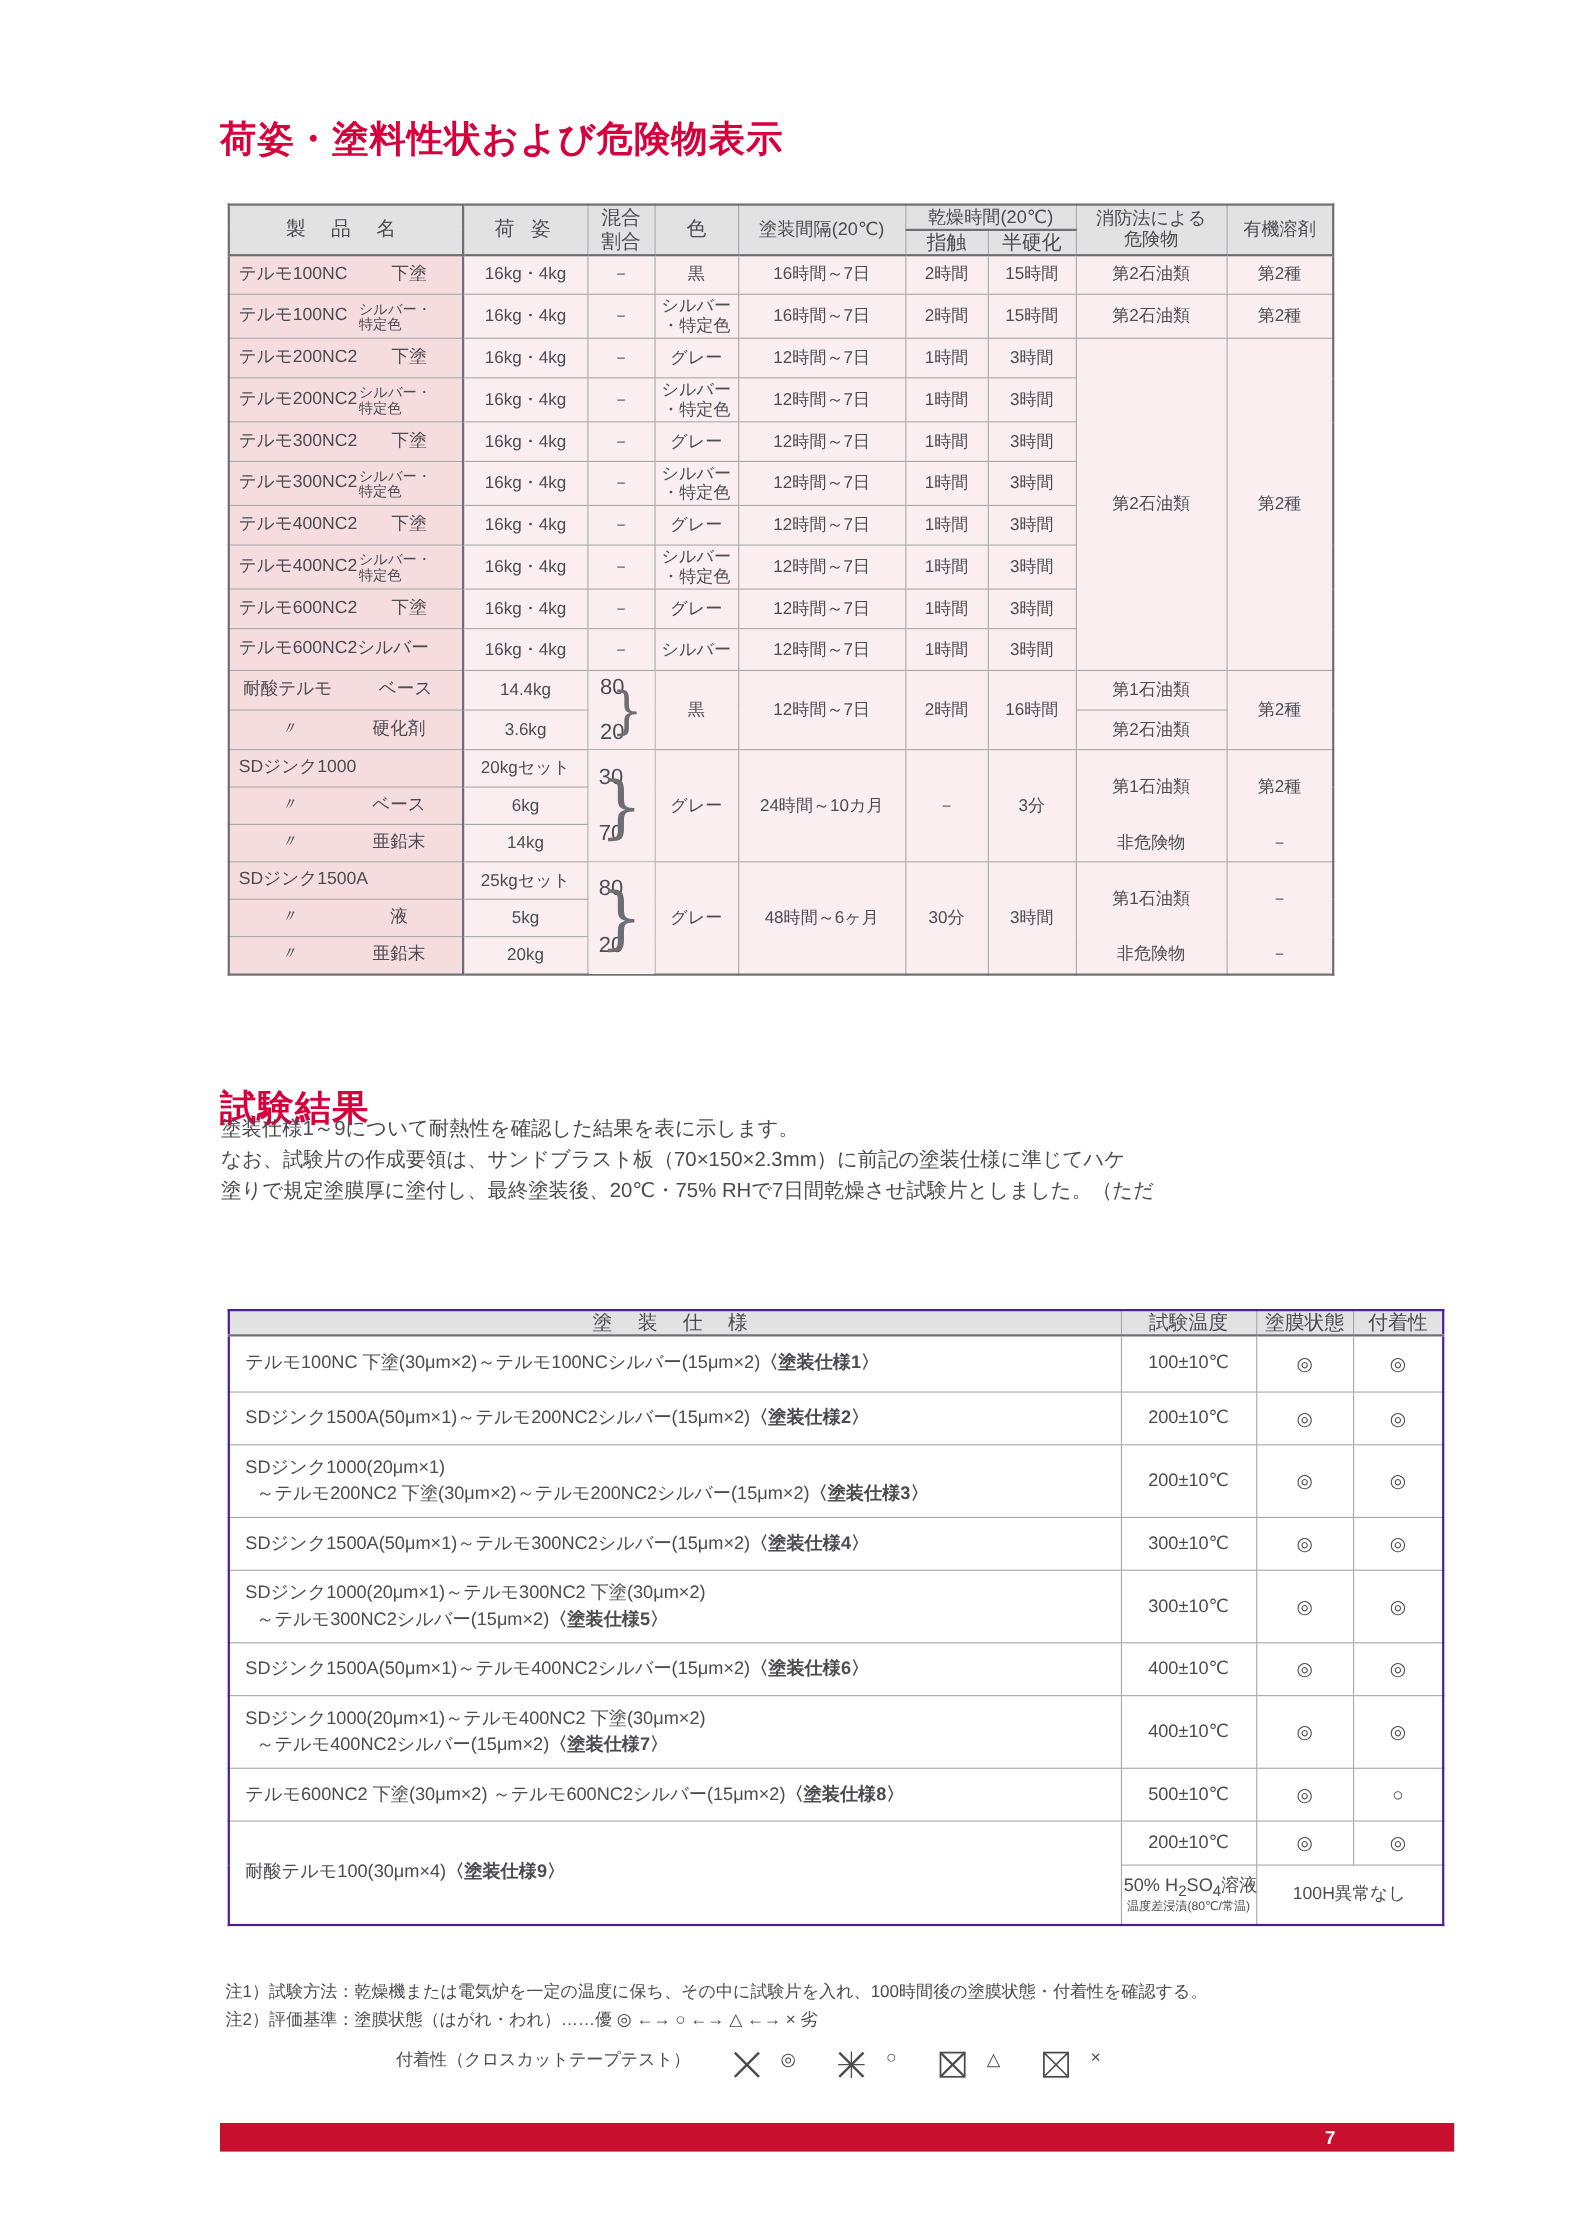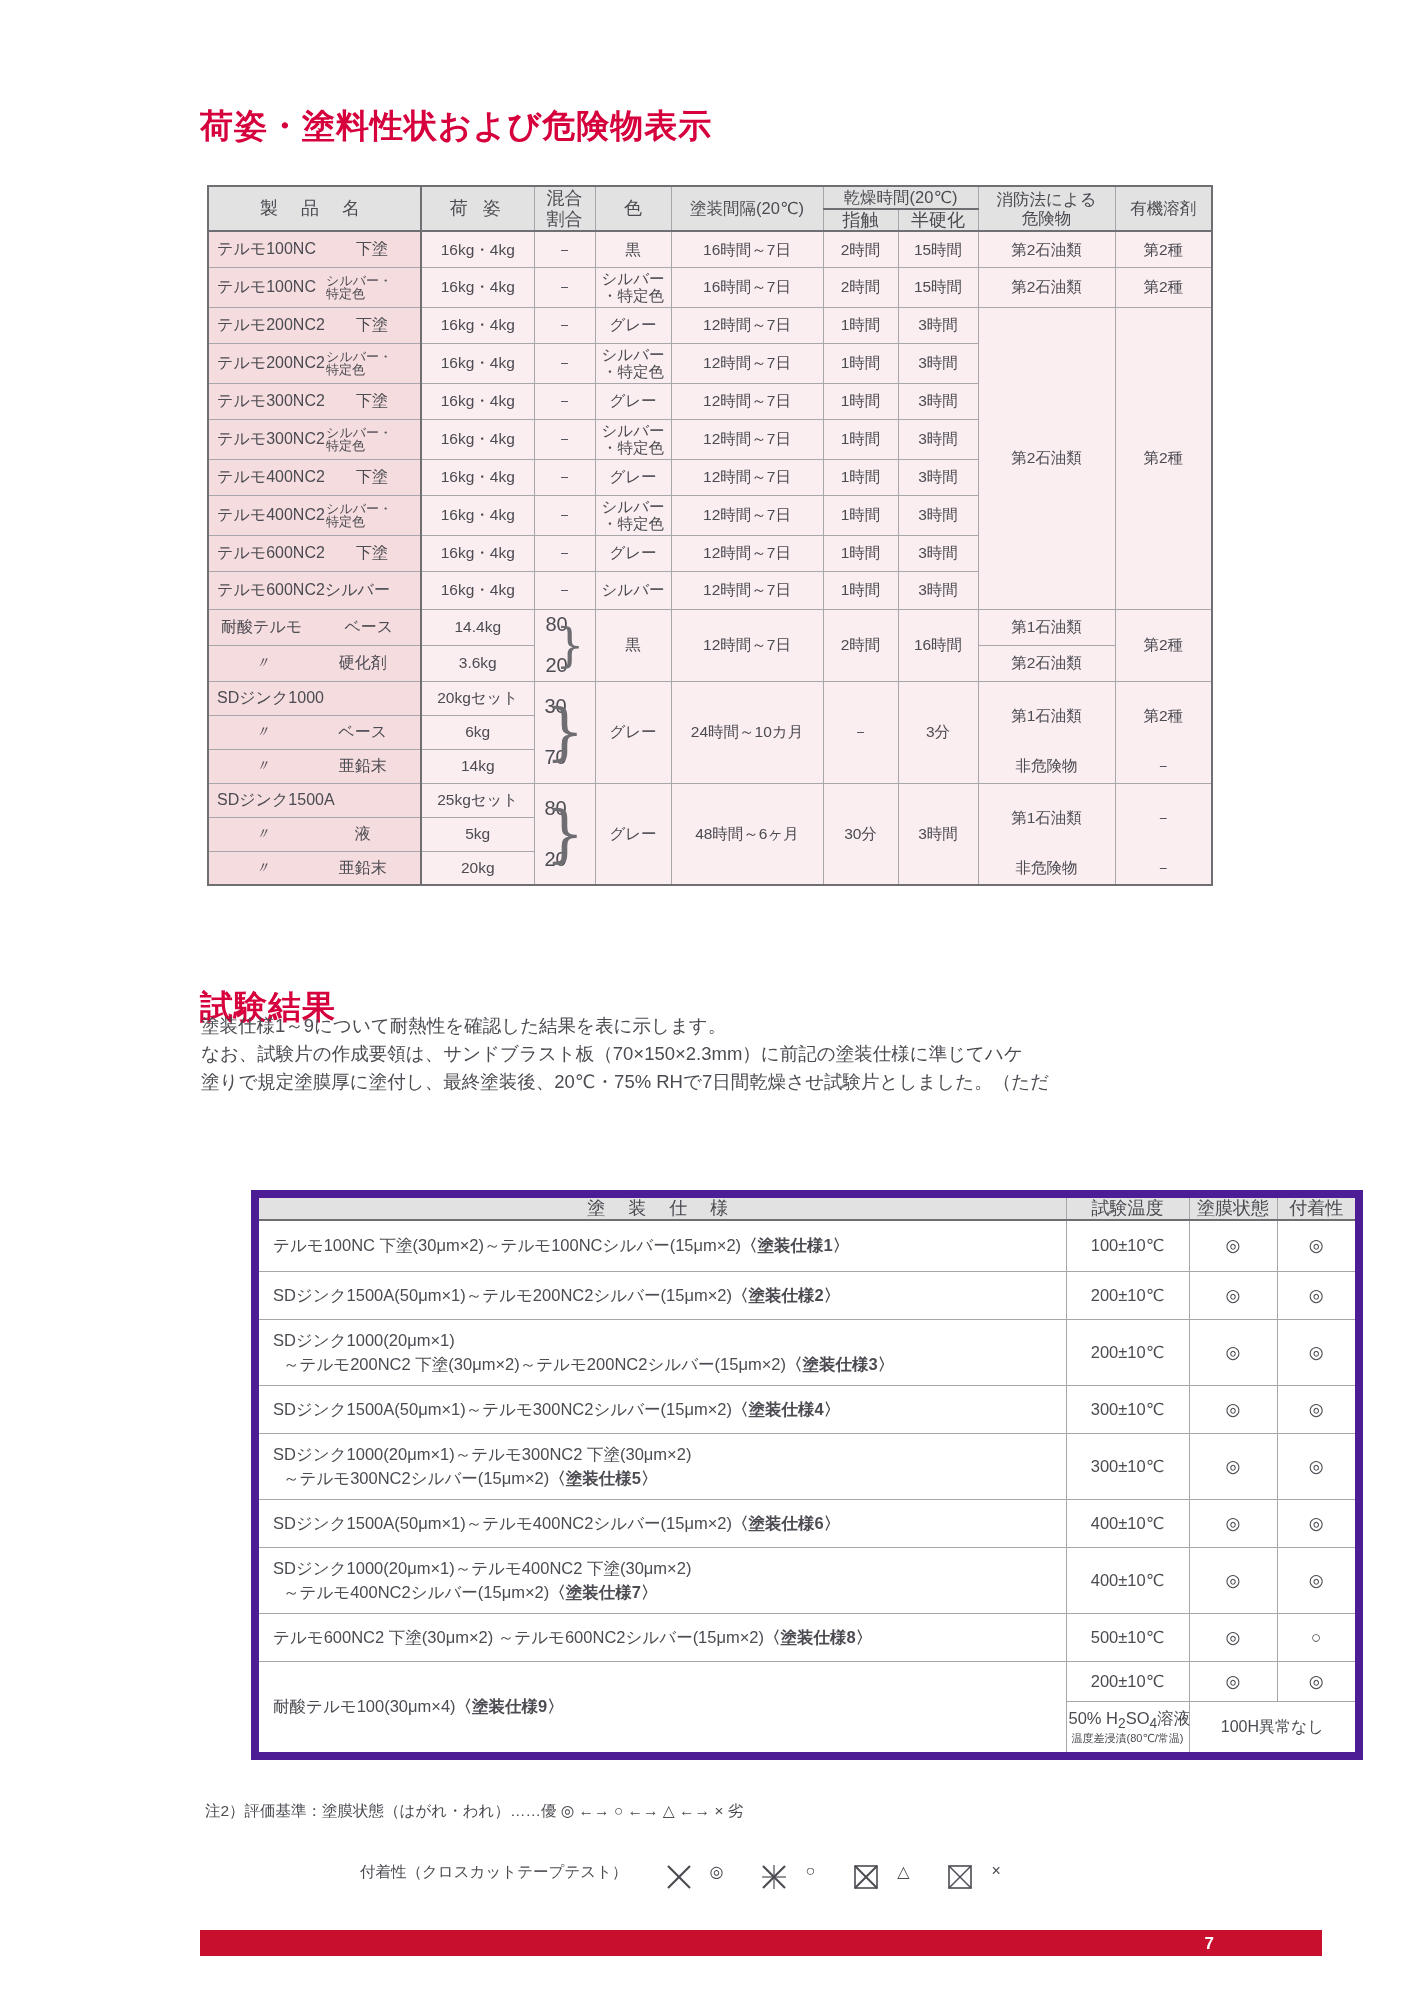--- a/index.html
+++ b/index.html
@@ -37,21 +37,21 @@
     padding:0 2px;
     line-height:1.15;
   }
   .t1 th, .t2 th {
     background:#e2e2e2;
     color:#4b4b52;
     font-weight:normal;
     font-size:18px;
   }
   .t1 { border:2px solid #6f6f73; }
-  .t2 { border:8px solid #4c1d95;margin-left:44px; }
+  .t2 { border:2px solid #4c1d95; }
   .t1 thead th { border-bottom:2px solid #6f6f73; }
   .t2 thead th { border-bottom:2px solid #6f6f73; }
 
   
   .t1 td.pname {
     background:#f5dcdf;
     text-align:left;
     padding-left:8px;
     font-size:16px;
     border-right:2px solid #6f6f73;
@@ -523,20 +523,21 @@
         <td class="temp acidsub">
           <div><span>50% H</span><sub>2</sub><span>SO</span><sub>4</sub><span>溶液</span></div>
           <div style="font-size:11px">温度差浸漬(80℃/常温)</div>
         </td>
         <td colspan="2" style="font-size:16px">100H異常なし</td>
       </tr>
     </tbody>
   </table>
 
   <div class="notes">
+    <div class="row">注1）試験方法：乾燥機または電気炉を一定の温度に保ち、その中に試験片を入れ、100時間後の塗膜状態・付着性を確認する。</div>
     <div class="row">注2）評価基準：塗膜状態（はがれ・われ）……優 ◎ ←→ ○ ←→ △ ←→ × 劣</div>
   </div>
 
   <div class="legend-row">
     <span class="lbl">付着性（クロスカットテープテスト）</span>
 
     <span class="xbox">
       <svg width="30" height="30" viewBox="0 0 30 30">
         <line x1="4" y1="4" x2="26" y2="26" stroke="#4b4b52" stroke-width="2.2"></line>
         <line x1="26" y1="4" x2="4" y2="26" stroke="#4b4b52" stroke-width="2.2"></line>

